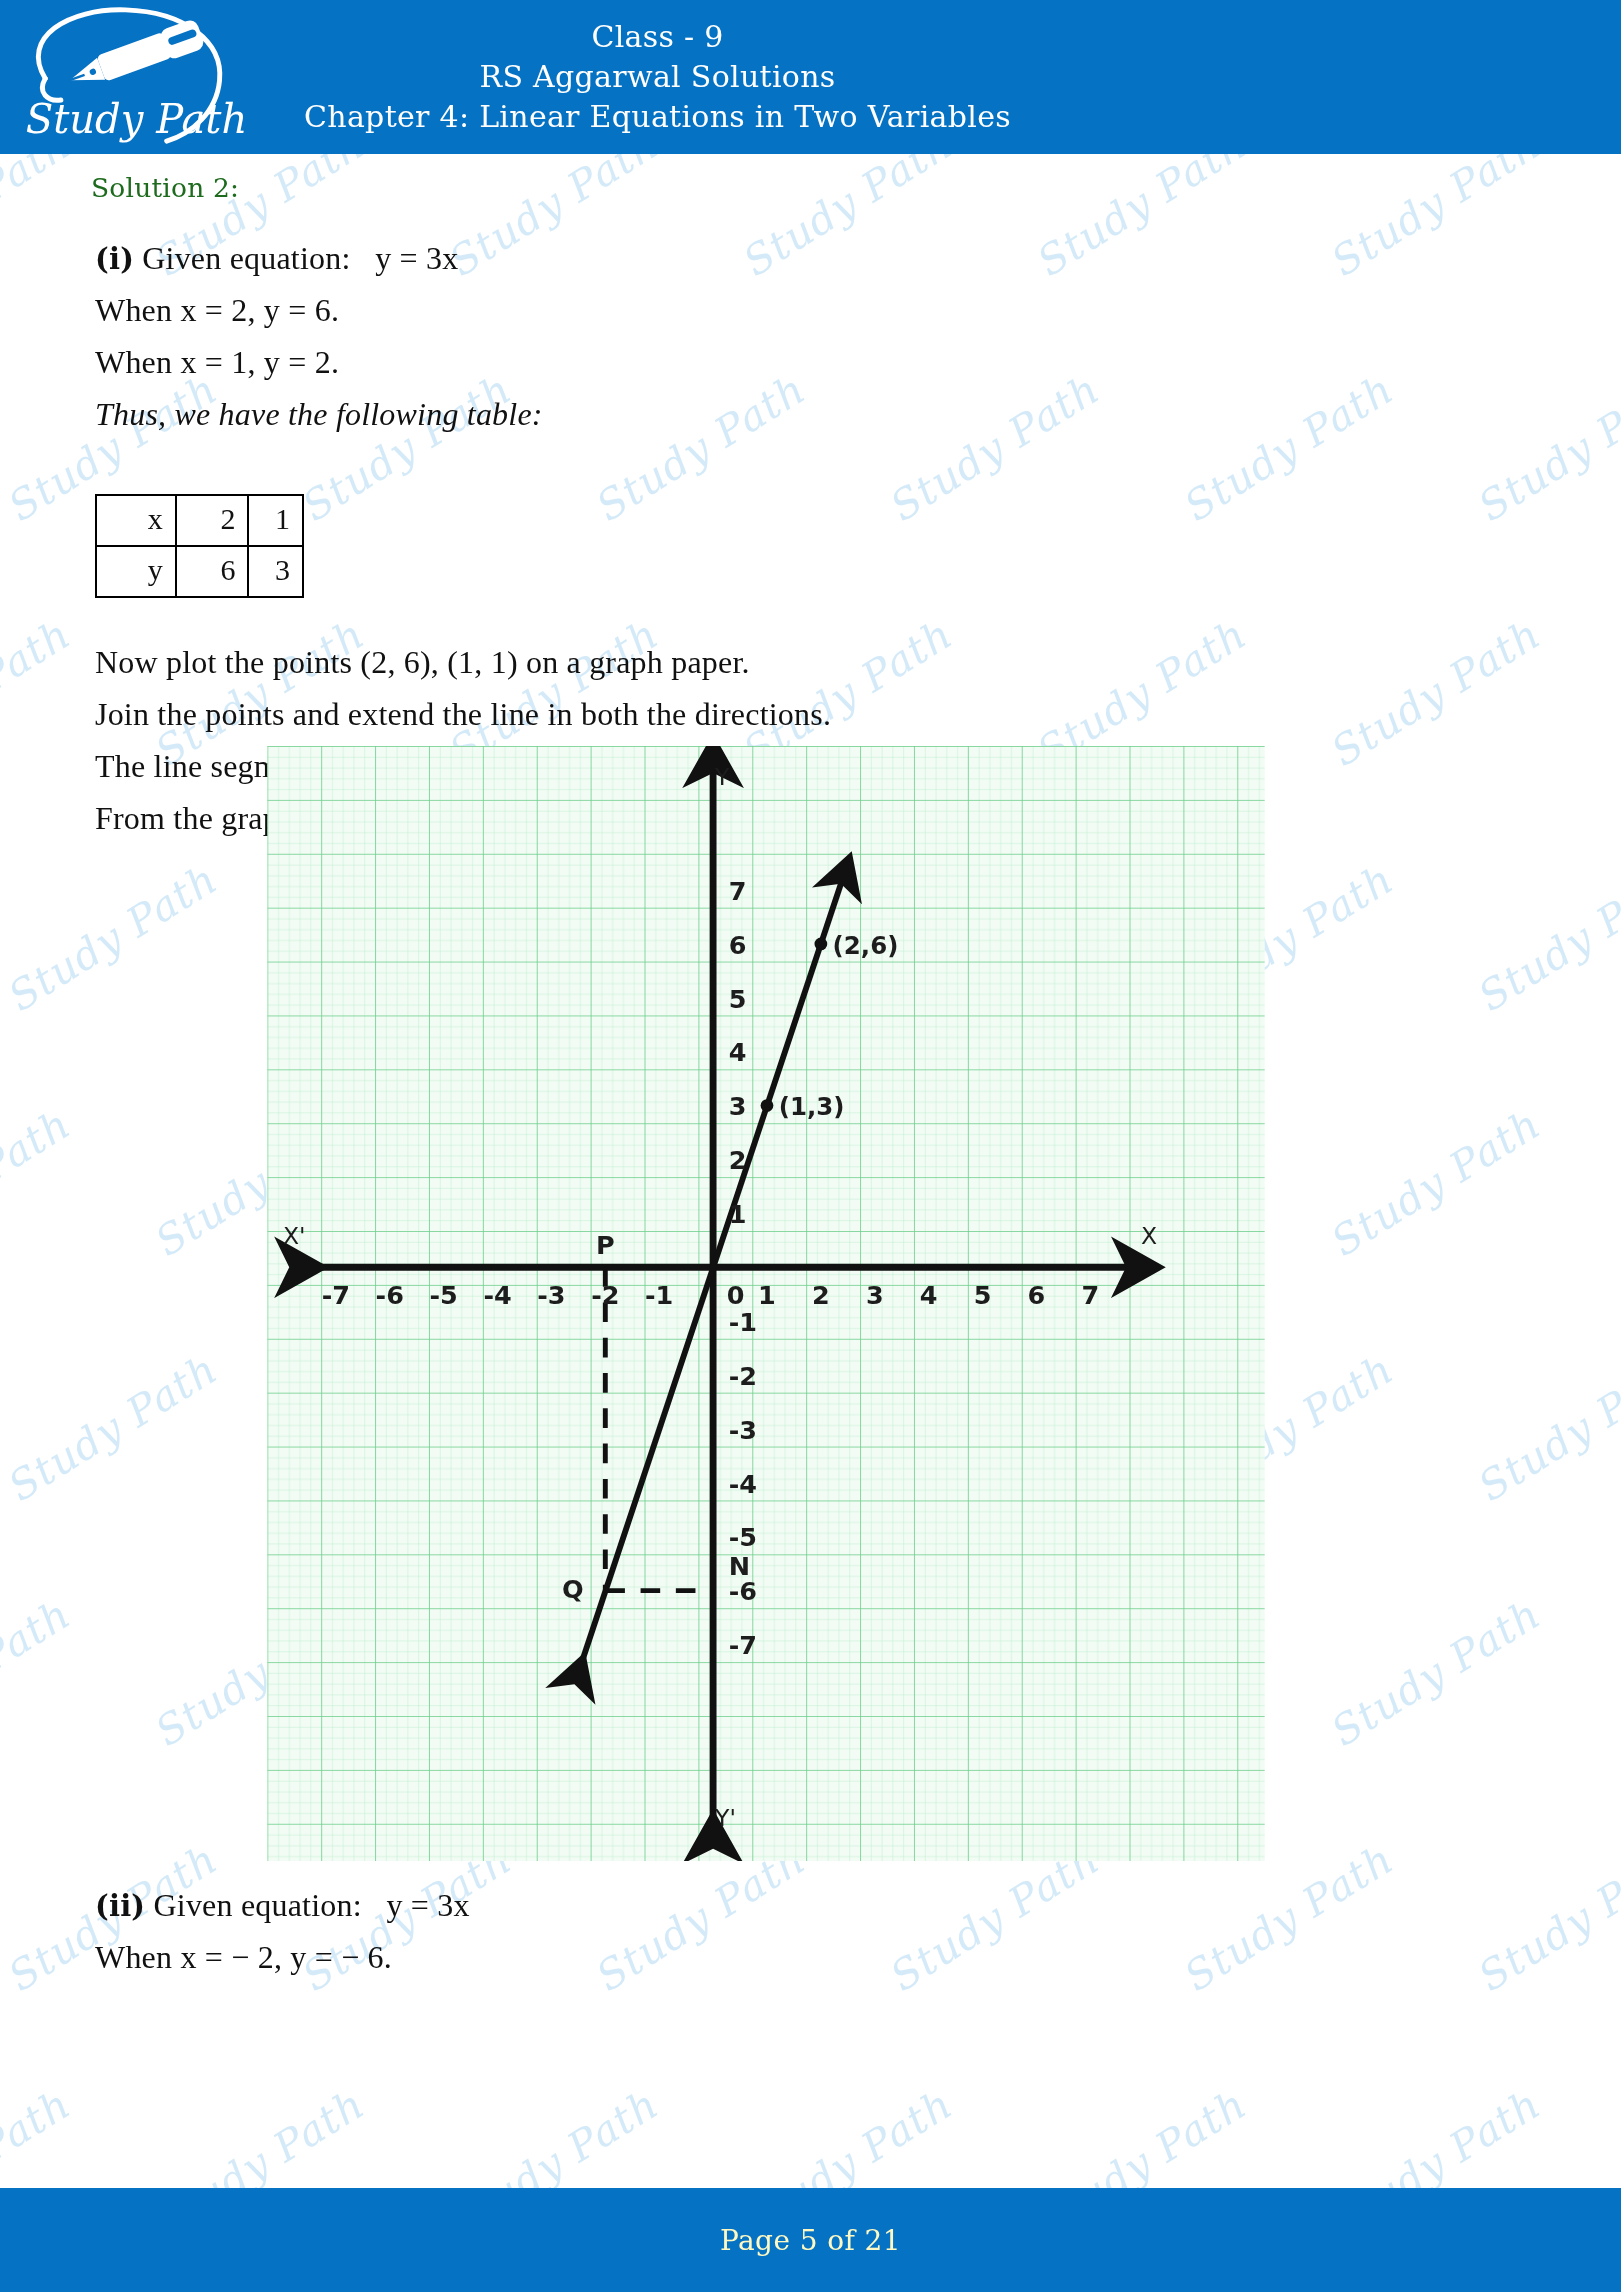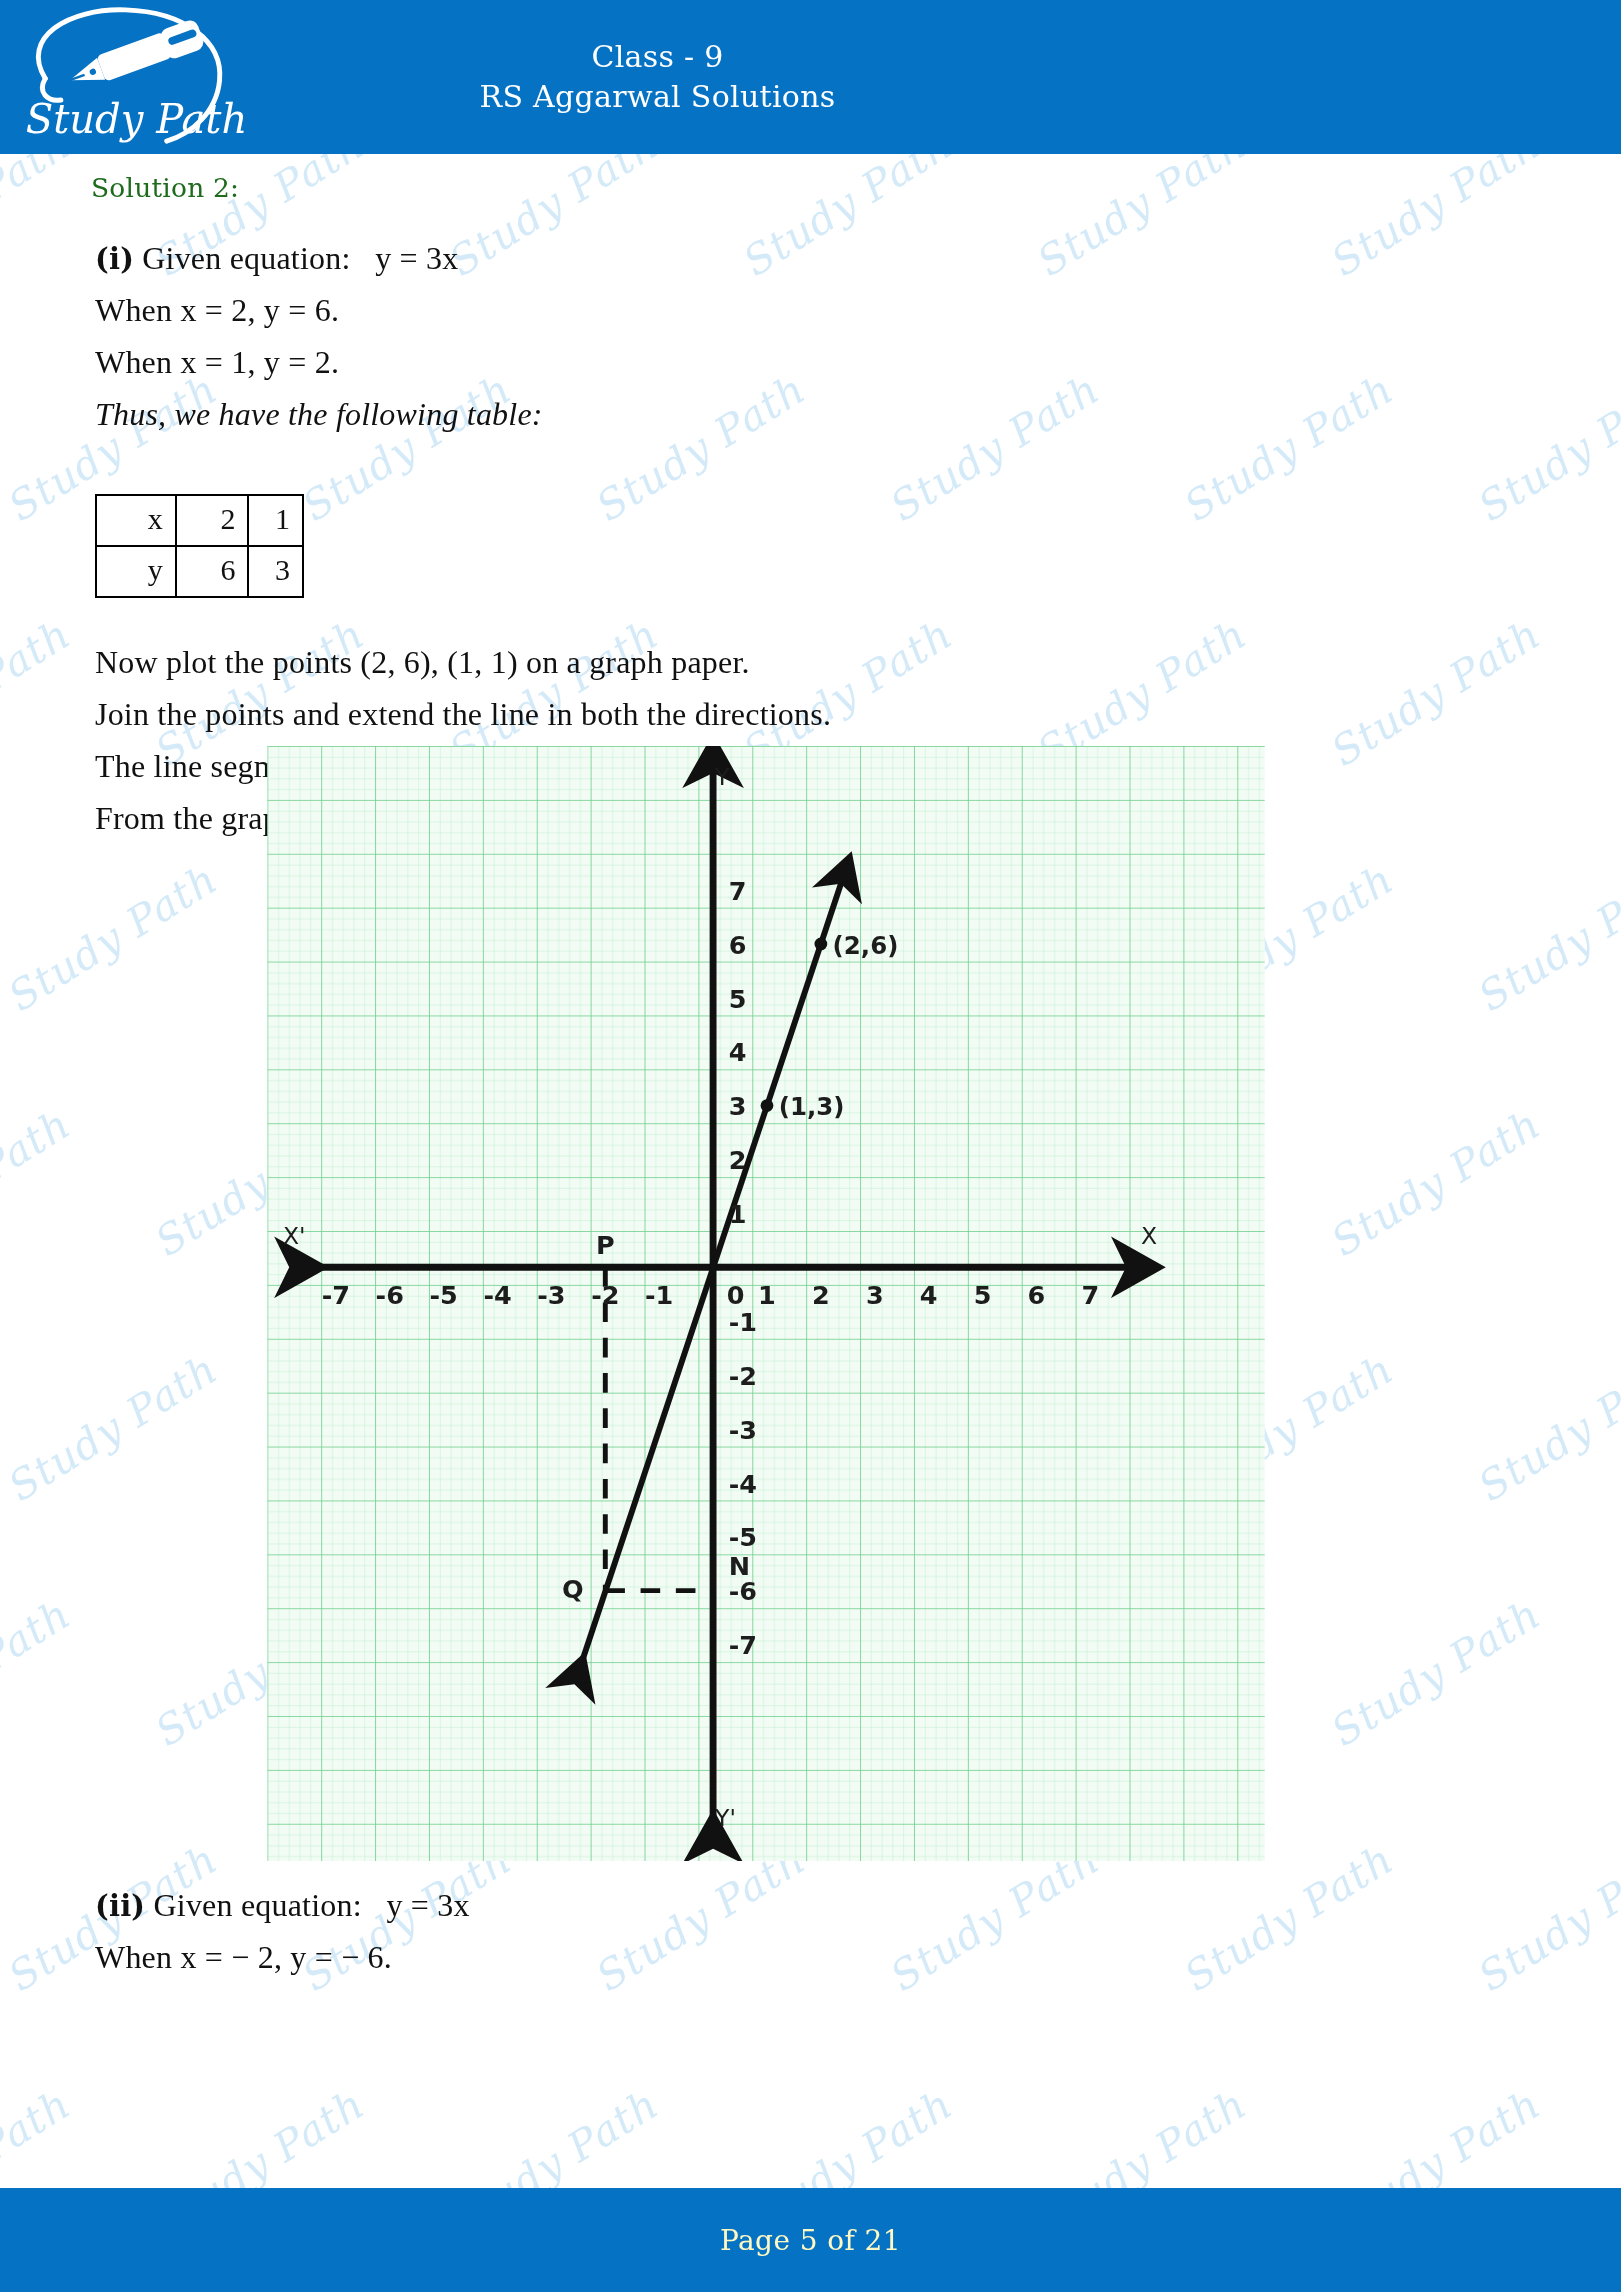--- a/index.html
+++ b/index.html
@@ -203,20 +203,21 @@
           <path d="M74,62 L58,62" stroke="#0672c4" stroke-width="2.5"></path>
           <circle cx="83" cy="62" r="3.2" fill="#0672c4"></circle>
         </g>
 
         <text x="16" y="134" font-family="DejaVu Serif, serif" font-style="italic" font-size="41" fill="#ffffff">Study Path</text>
       </svg>
     </div>
     <div class="htitles">
       <div class="htitle">Class - 9</div>
       <div class="htitle">RS Aggarwal Solutions</div>
+      <div class="htitle">Chapter 4: Linear Equations in Two Variables</div>
     </div>
   </div>
 
   <div class="content">
 
     <div class="solution-title">Solution 2:</div>
 
     <div class="line" style="top:86px;">
       <span class="marker">(i)</span>
       <span>Given equation:</span>

